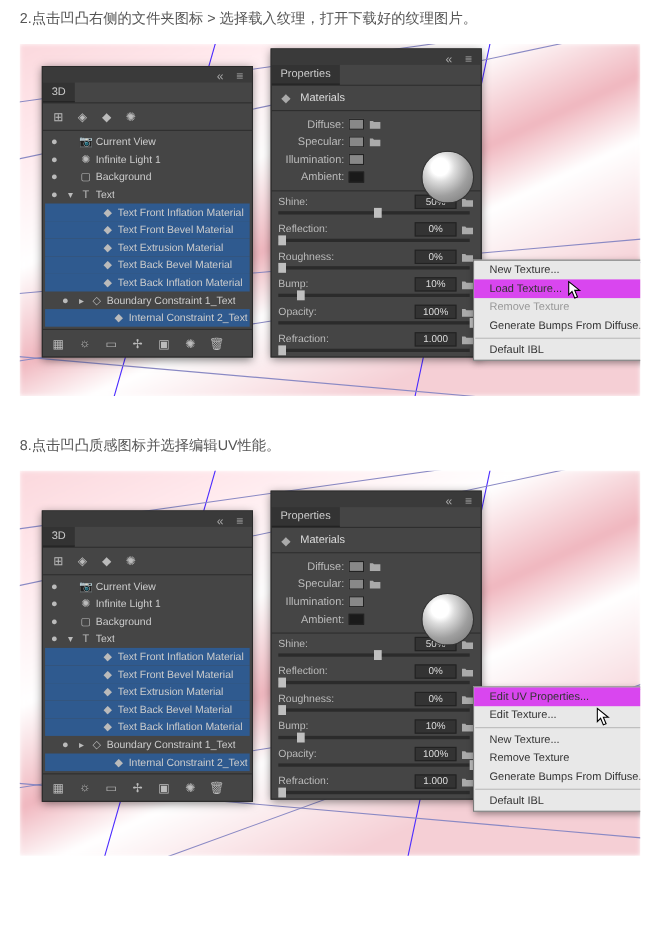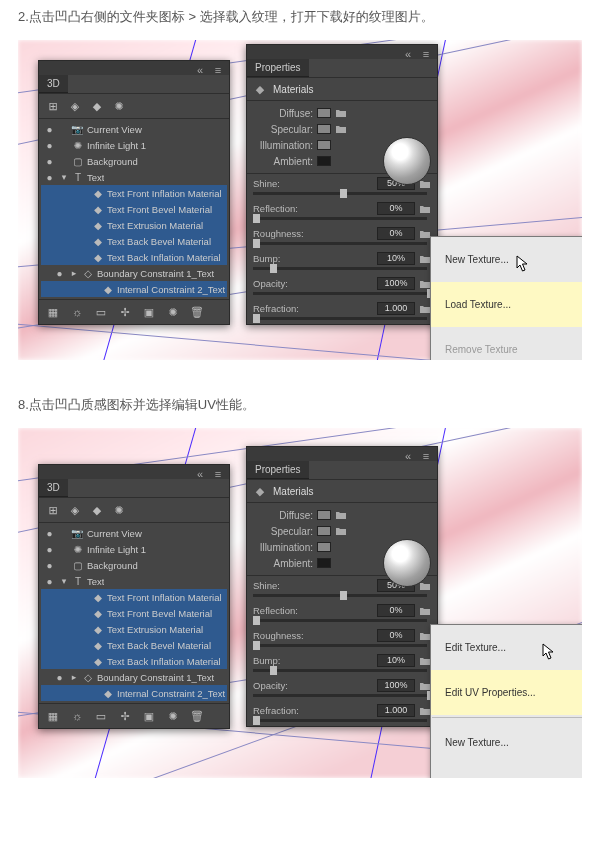--- a/index.html
+++ b/index.html
@@ -48,22 +48,22 @@
   .preview{position:absolute;right:6px;top:36px;width:48px;height:48px;border-radius:50%;background:radial-gradient(circle at 35% 30%,#fff 0 18%,#dedede 30%,#9f9f9f 60%,#707070 100%);border:1px solid #333}
   .slider-row{display:flex;align-items:center;gap:4px;padding:3px 6px 0}
   .slabel{width:56px;text-align:left;color:#bbb;font-size:9.5px}
   .sval{width:38px;height:13px;background:#333;border:1px solid #222;color:#ddd;font-size:9px;text-align:center;line-height:11px}
   .fold{width:12px;height:12px;display:inline-flex;align-items:center;justify-content:center}
   .fold svg{width:10px;height:10px}
   .track{height:3px;background:#2b2b2b;margin:2px 10px 4px 6px;position:relative}
   .knob{position:absolute;top:-3px;width:7px;height:9px;background:#bfbfbf}
   
   .ctx{position:absolute;background:#e8e8e8;border:1px solid #7a7a7a;box-shadow:1px 2px 6px rgba(0,0,0,.4);font-size:10px;color:#333}
-  .ctx-item{padding:17px 14px;white-space:nowrap}
-  .ctx-item.hi{background:#fef9c3}
+  .ctx-item{padding:3px 14px;white-space:nowrap}
+  .ctx-item.hi{background:#d946ef}
   .ctx-item.dis{color:#999}
   .ctx-sep{height:1px;background:#bbb;margin:2px 1px}
 
   .cursor{position:absolute;width:14px;height:18px}
   .cursor svg{width:14px;height:18px}
 </style>
 </head>
 <body>
 
 <div class="step-text">2.点击凹凸右侧的文件夹图标 &gt; 选择载入纹理，打开下载好的纹理图片。</div>
@@ -563,22 +563,22 @@
             </span>
           </div>
           <div class="track">
             <span class="knob" style="left:0%"></span>
           </div>
         </div>
       </div>
   </div>
 
   <div class="ctx" style="left:412px;top:196px;width:160px" id="ctx2">
+      <div class="ctx-item hi">Edit UV Properties...</div>
       <div class="ctx-item">Edit Texture...</div>
-      <div class="ctx-item hi">Edit UV Properties...</div>
       <div class="ctx-sep"></div>
       <div class="ctx-item">New Texture...</div>
       <div class="ctx-item">Remove Texture</div>
       <div class="ctx-item">Generate Bumps From Diffuse...</div>
       <div class="ctx-sep"></div>
       <div class="ctx-item">Default IBL</div>
     </div>
   <div class="cursor" style="left:524px;top:215px">
     <svg viewBox="0 0 14 18">
         <path d="M1 1 L1 13 L4 10 L6.5 16 L9 15 L6.5 9 L11 9 Z" fill="#fff" stroke="#000" stroke-width="1"></path>

